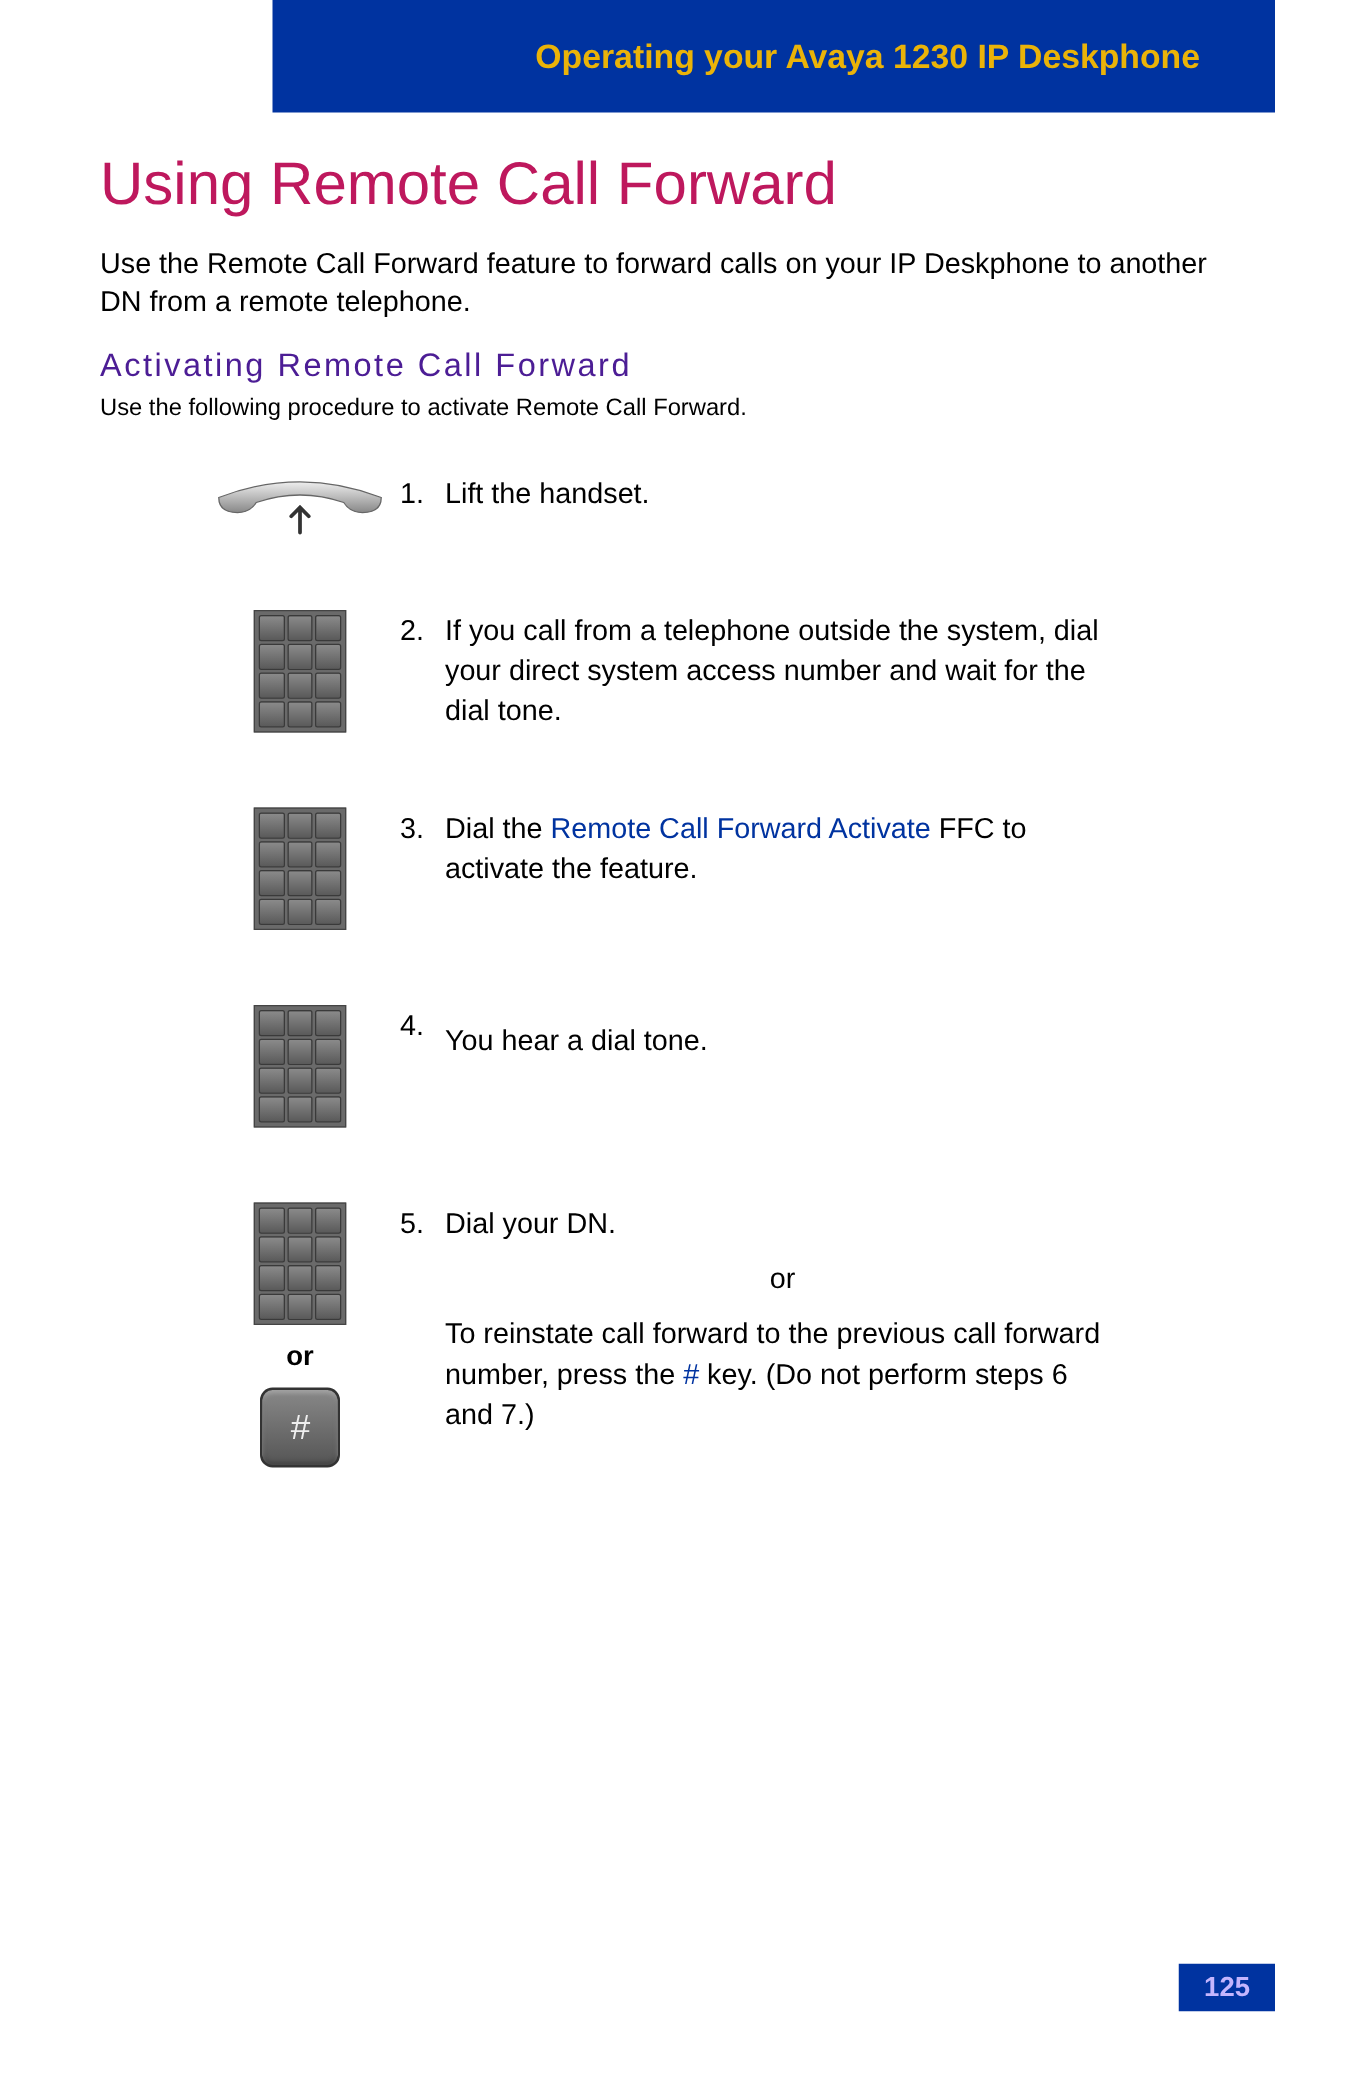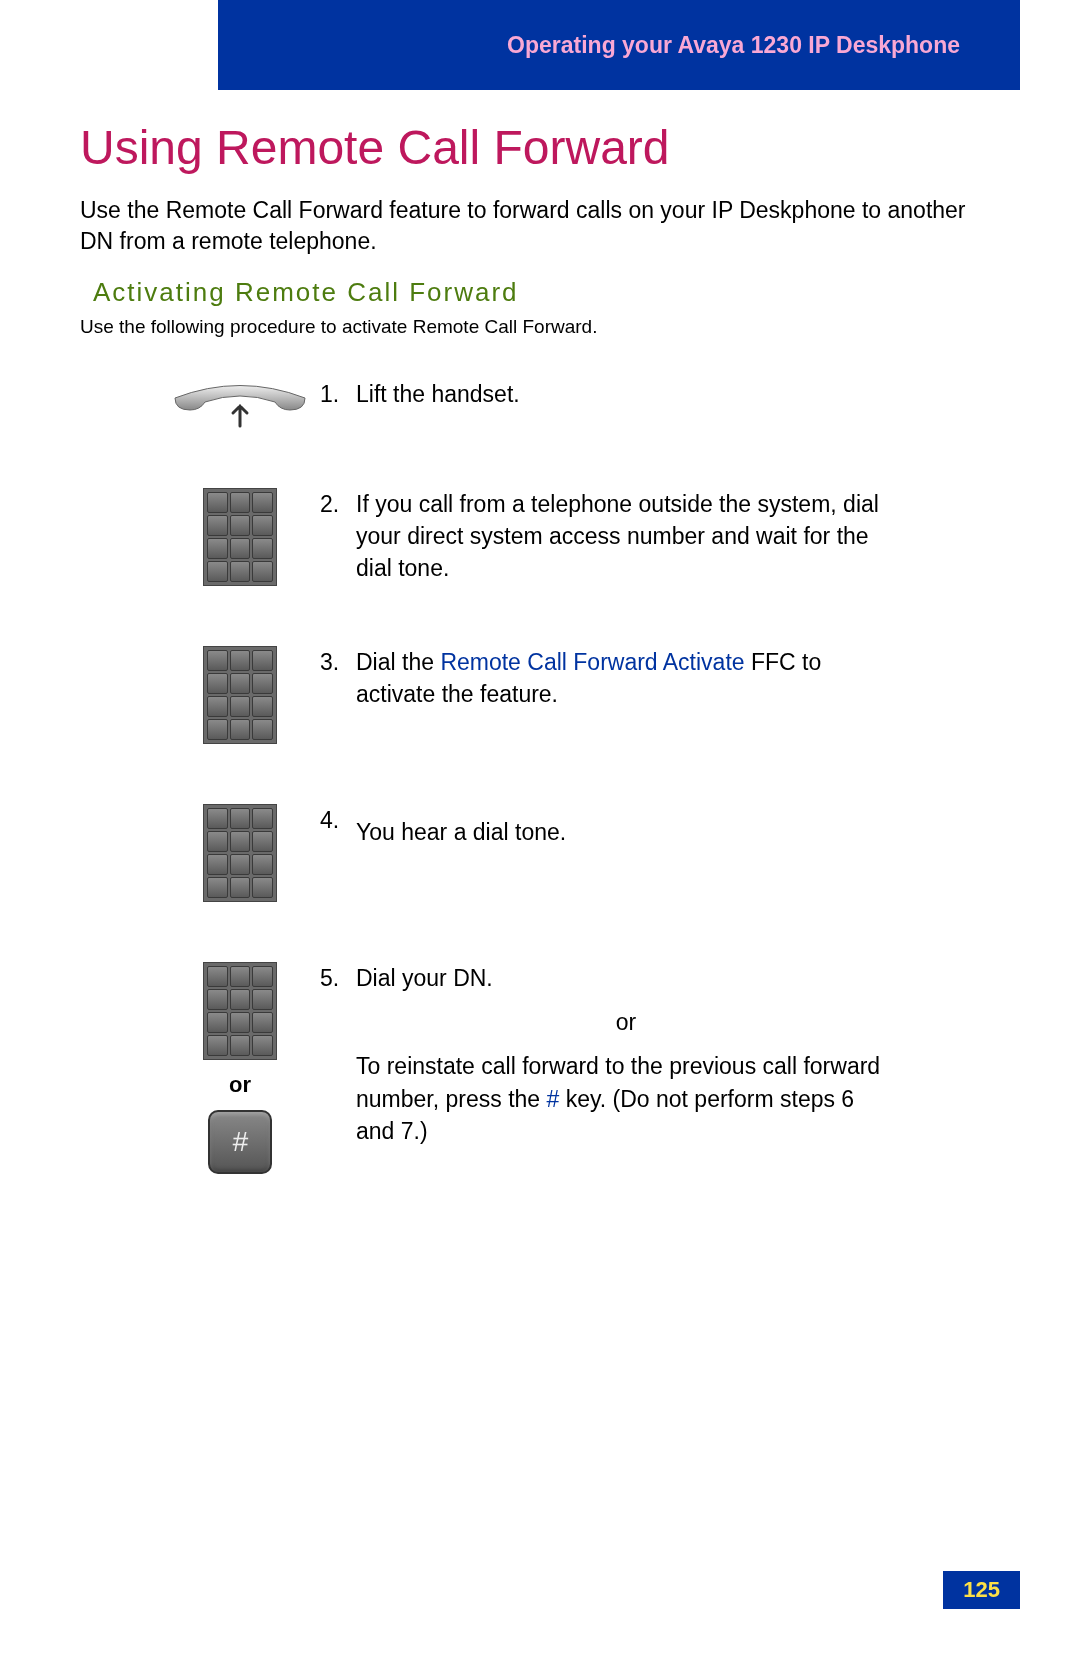--- a/index.html
+++ b/index.html
@@ -18,45 +18,45 @@
     width: 802px;
     height: 90px;
     background: #0033a0;
     display: flex;
     align-items: center;
     justify-content: flex-end;
     padding-right: 60px;
     box-sizing: border-box;
   }
   .header-text {
-    color: #f9a8d4;
+    color: #eab308;
     font-weight: bold;
-    font-size: 23px;
+    font-size: 27px;
   }
   .content {
     position: absolute;
     left: 80px;
     top: 110px;
     width: 900px;
   }
   .h1 {
     color: #be185d;
     font-size: 48px;
     font-weight: normal;
     margin: 10px 0 20px 0;
   }
   .intro {
     font-size: 23px;
     line-height: 1.35;
   }
   .h2 {
     font-size: 26px;
     letter-spacing: 2px;
-    color: #4d7c0f;
-    margin: 20px 0 8px 13px;
+    color: #4c1d95;
+    margin: 20px 0 8px 0;
   }
   .sub {
     font-size: 19px;
     margin-bottom: 40px;
   }
   .step-row {
     display: flex;
     align-items: flex-start;
     margin-bottom: 60px;
     margin-left: 80px;
@@ -137,21 +137,21 @@
     font-weight: bold;
     font-size: 22px;
     margin: 12px 0;
   }
 
   .page-num-box {
     position: absolute;
     right: 60px;
     bottom: 60px;
     background: #0033a0;
-    color: #fde047;
+    color: #c4b5fd;
     font-weight: bold;
     font-size: 22px;
     padding: 6px 20px;
   }
 </style>
 </head>
 <body>
 
 <div class="header-bar">
   <span class="header-text">Operating your Avaya 1230 IP Deskphone</span>

